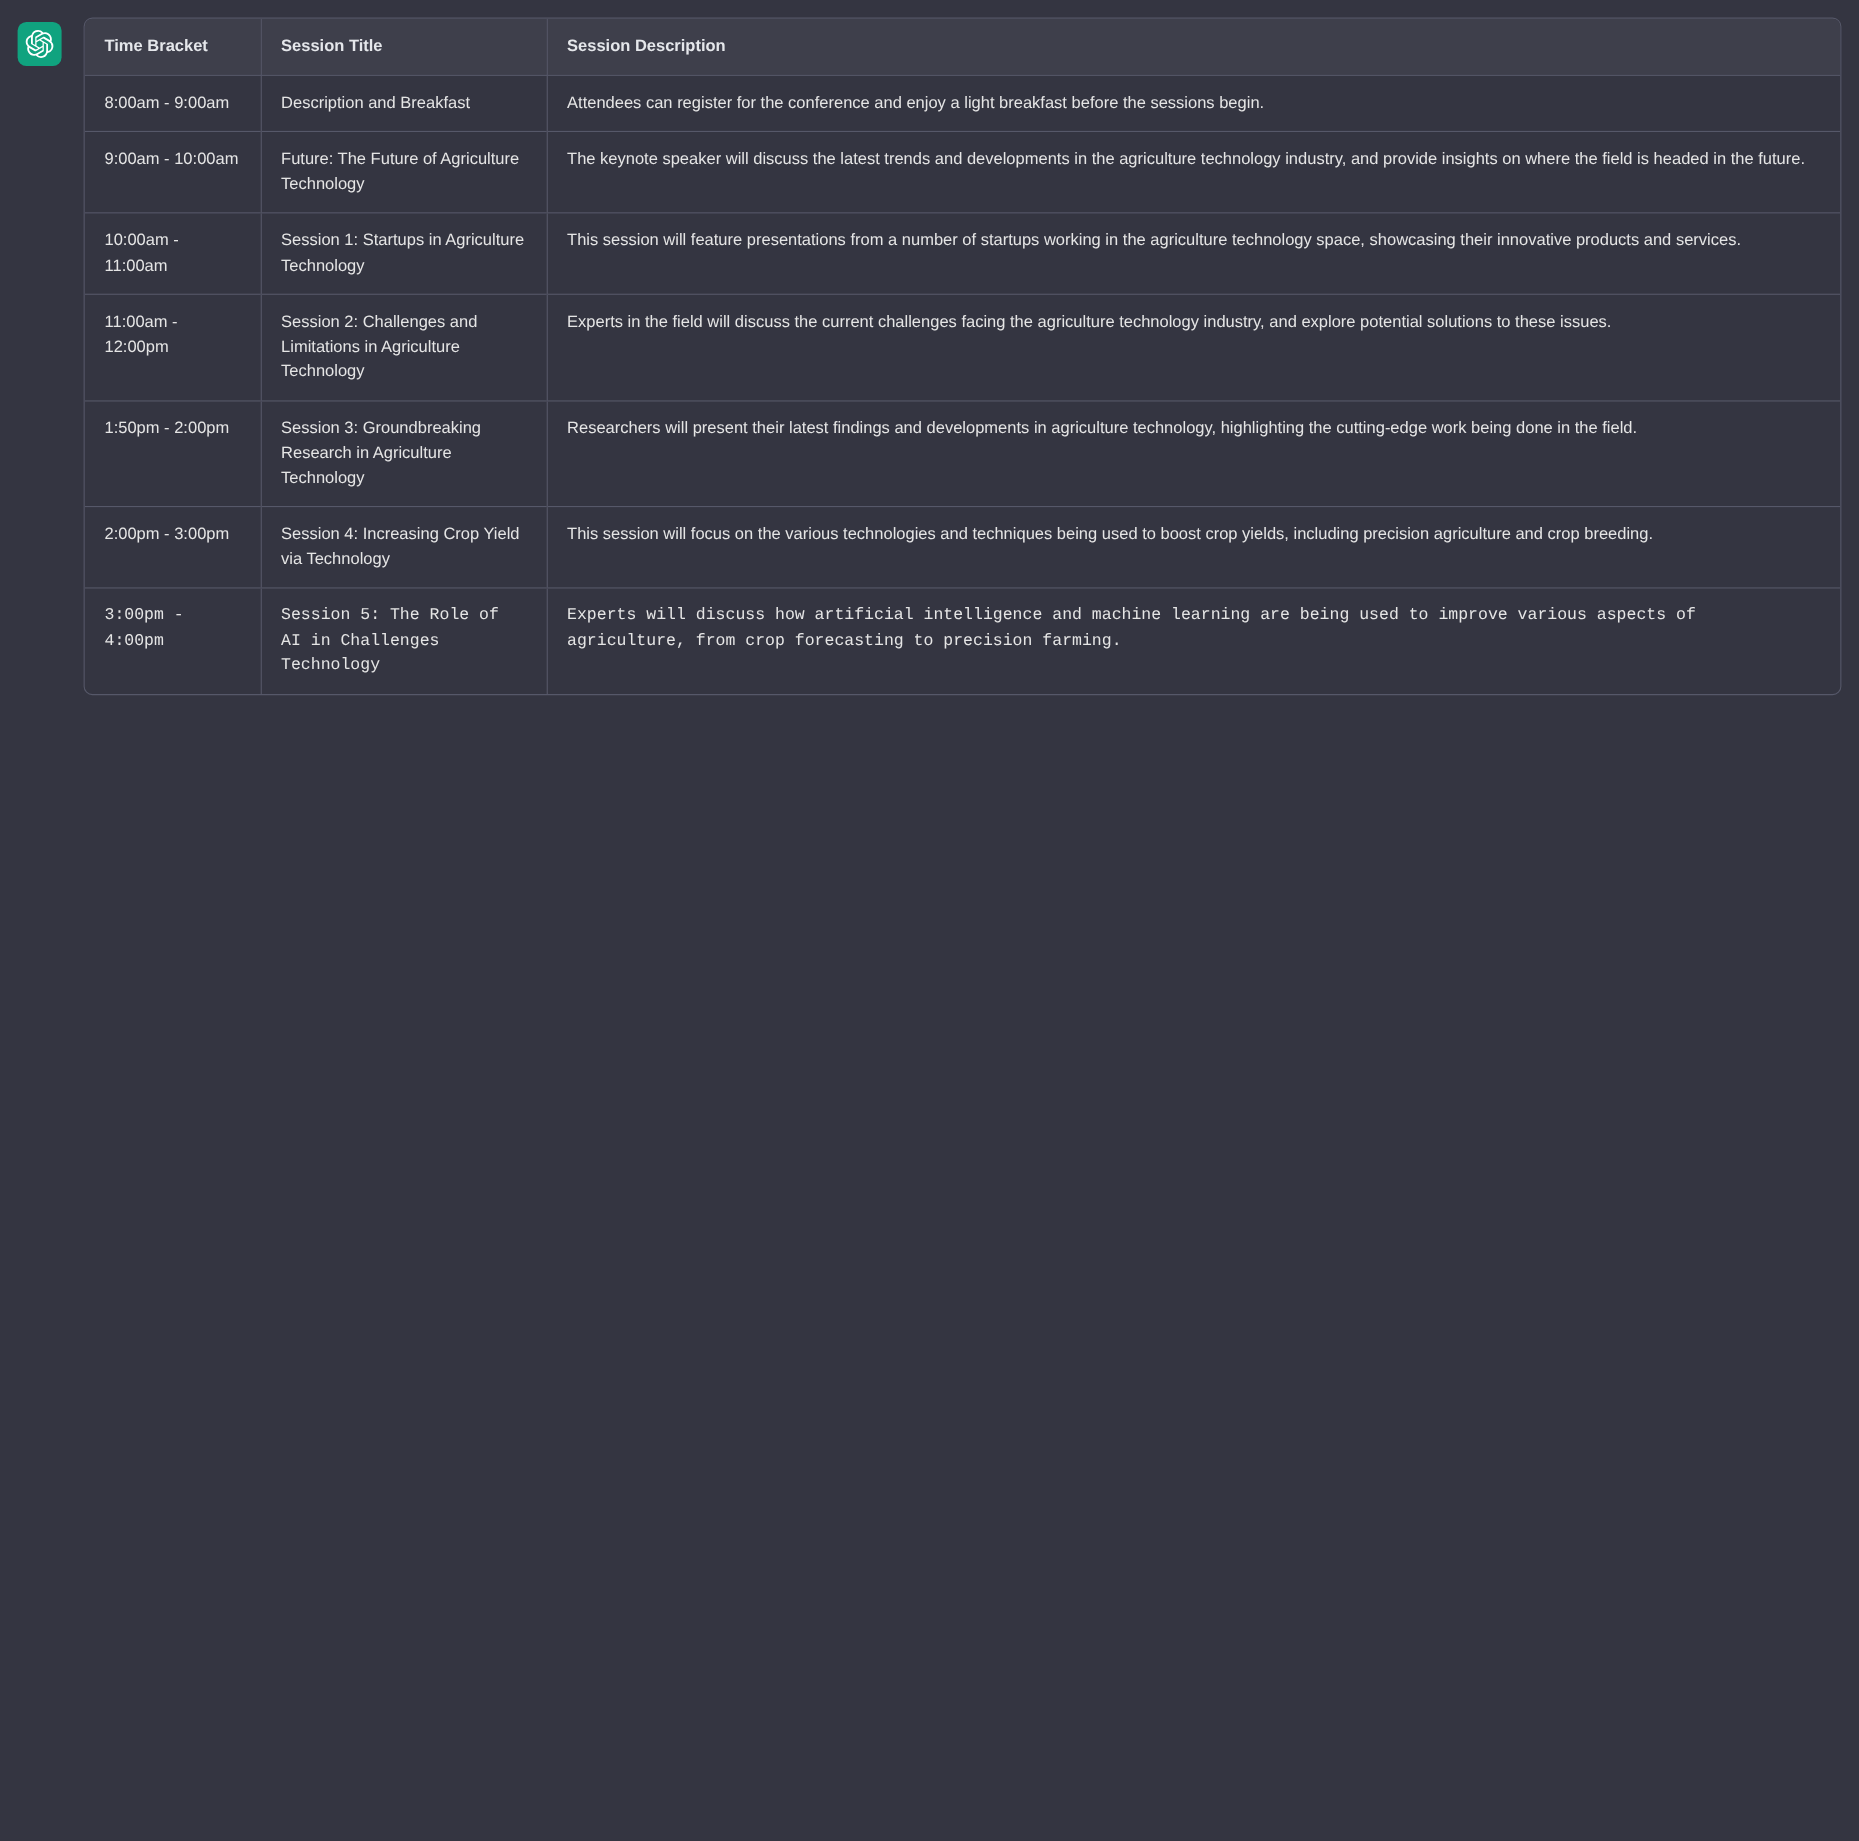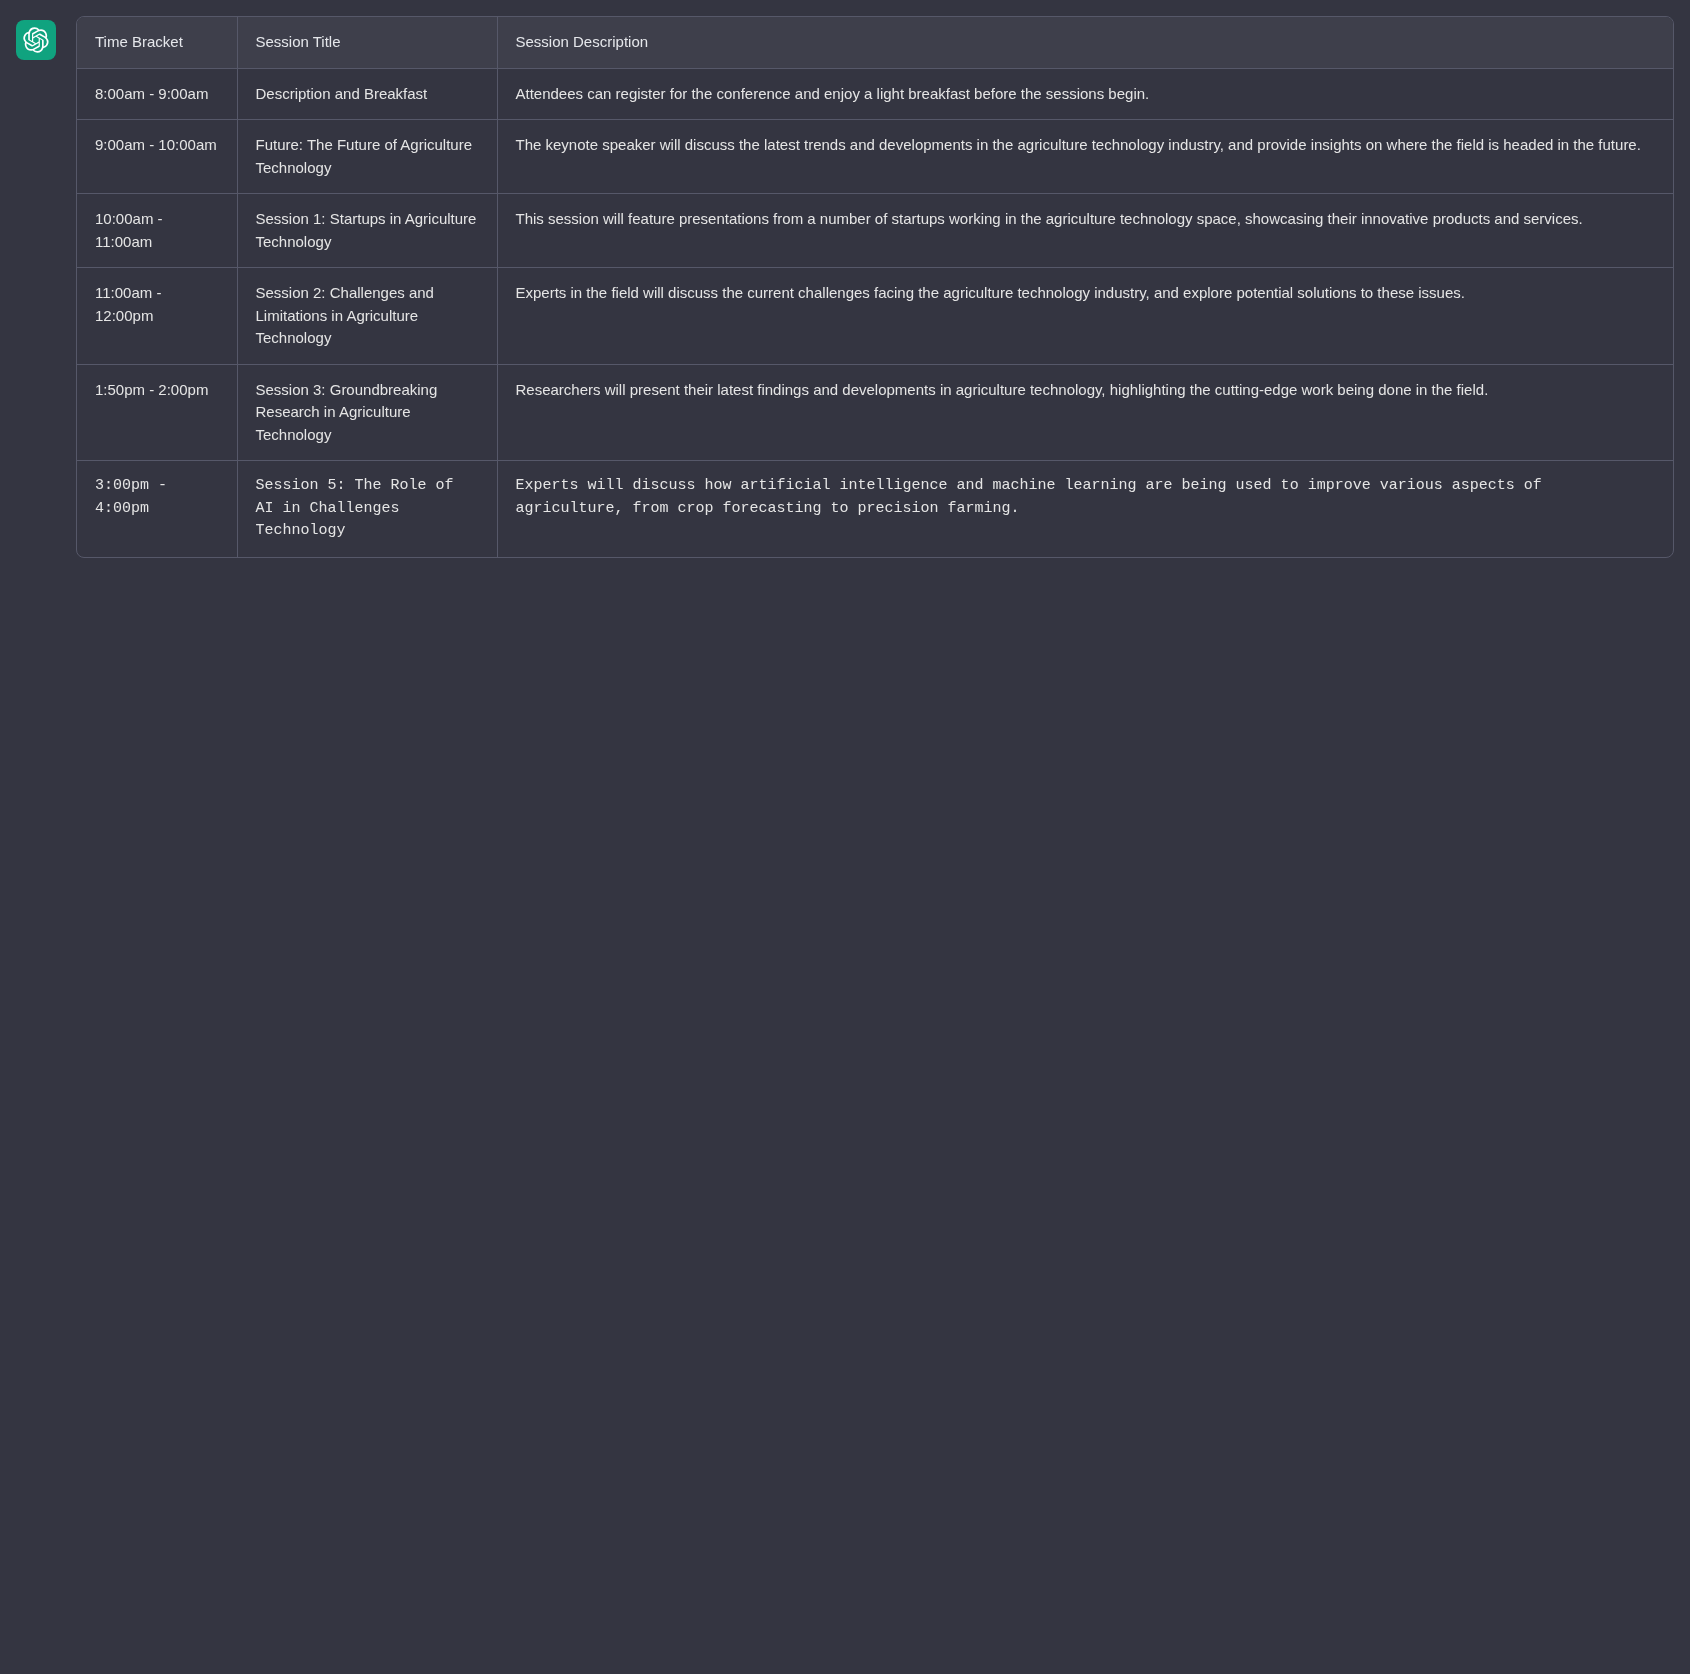--- a/index.html
+++ b/index.html
@@ -51,21 +51,21 @@
       line-height: 1.5;
     }
 
     thead tr {
       background-color: #3e3f4b;
     }
 
     thead th {
       padding: 14px 18px;
       text-align: left;
-      font-weight: 400;
+      font-weight: 700;
       color: #e5e7eb;
       border-bottom: 1px solid #565869;
       border-right: 1px solid #565869;
       vertical-align: top;
     }
 
     thead th:last-child {
       border-right: none;
     }
 
@@ -133,19 +133,24 @@
           <td class="col-time">11:00am - 12:00pm</td>
           <td class="col-title">Session 2: Challenges and Limitations in Agriculture Technology</td>
           <td class="col-desc">Experts in the field will discuss the current challenges facing the agriculture technology industry, and explore potential solutions to these issues.</td>
         </tr>
         <tr>
           <td class="col-time">1:50pm - 2:00pm</td>
           <td class="col-title">Session 3: Groundbreaking Research in Agriculture Technology</td>
           <td class="col-desc">Researchers will present their latest findings and developments in agriculture technology, highlighting the cutting-edge work being done in the field.</td>
         </tr>
         <tr>
+          <td class="col-time">2:00pm - 3:00pm</td>
+          <td class="col-title">Session 4: Increasing Crop Yield via Technology</td>
+          <td class="col-desc">This session will focus on the various technologies and techniques being used to boost crop yields, including precision agriculture and crop breeding.</td>
+        </tr>
+        <tr>
           <td class="col-time">3:00pm - 4:00pm</td>
           <td class="col-title">Session 5: The Role of AI in Challenges Technology</td>
           <td class="col-desc">Experts will discuss how artificial intelligence and machine learning are being used to improve various aspects of agriculture, from crop forecasting to precision farming.</td>
         </tr>
       </tbody>
   </table>
 </div>
 
 </body></html>

